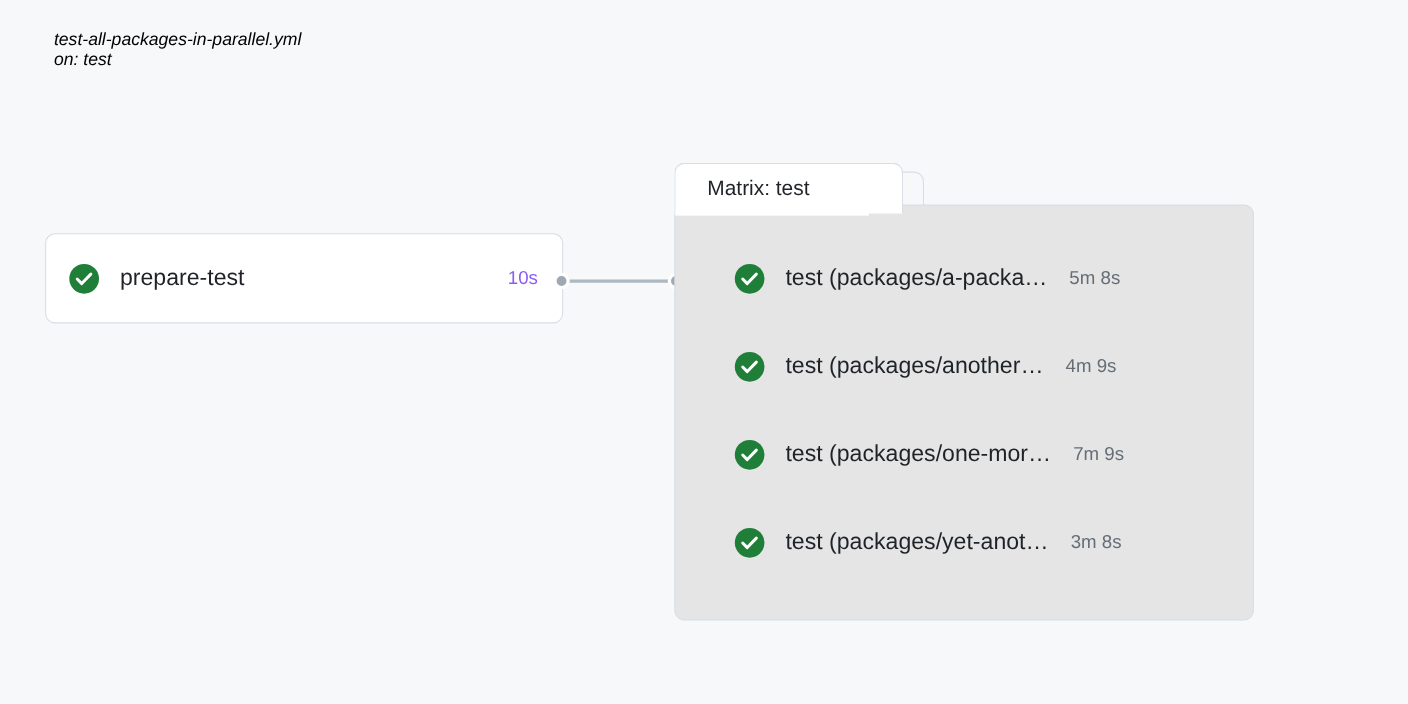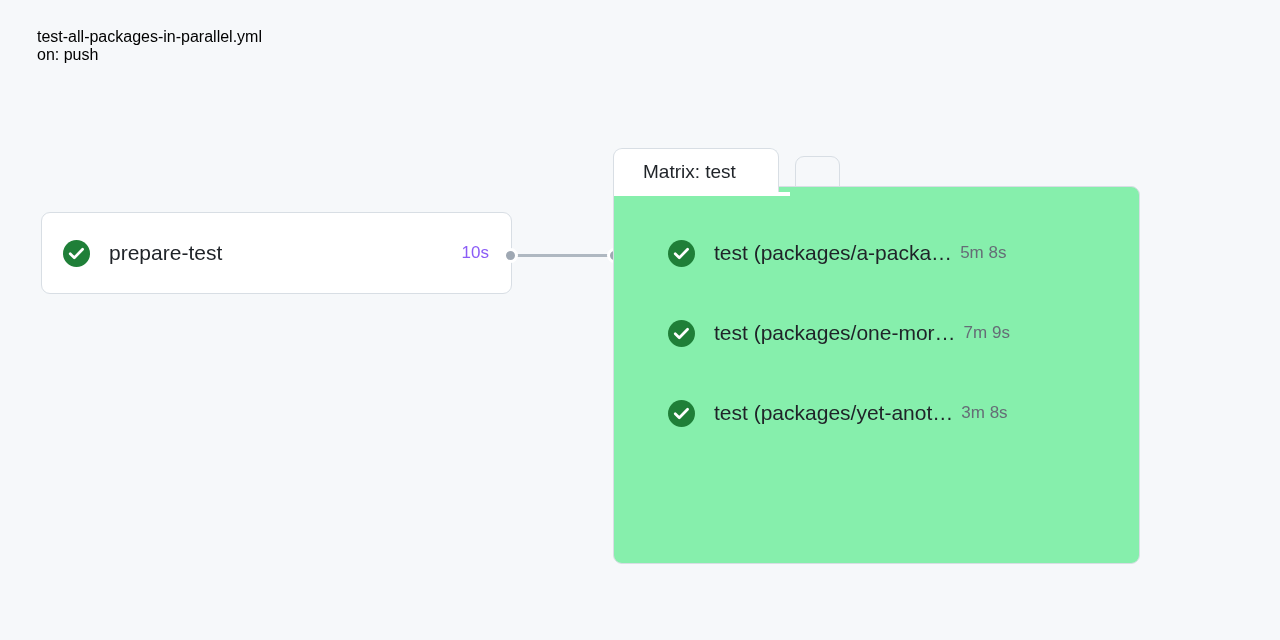--- a/index.html
+++ b/index.html
@@ -10,22 +10,23 @@
     background: #f6f8fa;
     font-family: "Liberation Sans", sans-serif;
     position: relative;
     overflow: hidden;
     -webkit-font-smoothing: antialiased;
   }
 
   
   #workflow-header {
     position: absolute;
-    left: 37px;
+    left: 49px;
     top: 28px;
+    font-style: italic;
   }
 
   
   #graph-canvas {
     position: absolute;
     inset: 0;
   }
 
   
   #edge-prepare-to-matrix {
@@ -106,21 +107,21 @@
     height: 38px;
     background: #f6f8fa;
     border: 1px solid #d8dee4;
     border-radius: 9px 9px 0 0;
     z-index: 1;
   }
   #matrix-tab {
     position: absolute;
     left: 0;
     top: 0;
-    width: 166px;
+    width: 208px;
     height: 46px;
     background: #ffffff;
     border: 1px solid #d8dee4;
     border-bottom: none;
     border-radius: 9px 9px 0 0;
     display: flex;
     align-items: center;
     padding-left: 29px;
     z-index: 3;
   }
@@ -128,21 +129,21 @@
     font-size: 19px;
     color: #1f2328;
     white-space: nowrap;
   }
   #matrix-card {
     position: absolute;
     left: 0;
     top: 38px;
     width: 527px;
     height: 378px;
-    background: #86efac;
+    background: #e5e5e5;
     border: 1px solid #d8dee4;
     border-radius: 9px;
     z-index: 2;
     padding: 26px 0 0 0;
   }
   #matrix-tab-mask {
     position: absolute;
     left: 1px;
     top: 44px;
     width: 176px;
@@ -166,30 +167,30 @@
     color: #1f2328;
     margin-left: 19px;
     white-space: nowrap;
     overflow: hidden;
     text-overflow: ellipsis;
     max-width: 312px;
   }
   .matrix-row .row-duration {
     font-size: 17px;
     color: #656d76;
-    margin-left: 8px;
+    margin-left: 20px;
     white-space: nowrap;
   }
 </style>
 </head>
 <body>
 
 <div id="workflow-header">
   <div>test-all-packages-in-parallel.yml</div>
-  <div>on: push</div>
+  <div>on: test</div>
 </div>
 
 <div id="graph-canvas">
 
   <div id="node-prepare-test">
     <span class="status-icon">
       <svg width="27" height="27" viewBox="0 0 27 27" aria-hidden="true">
         <path d="M7.2 13.7 L11.3 17.8 L19.6 9.2" fill="none" stroke="#ffffff" stroke-width="2.7" stroke-linecap="round" stroke-linejoin="round"></path>
       </svg>
     </span>
@@ -209,20 +210,29 @@
         <div class="matrix-row">
           <span class="status-icon">
             <svg width="27" height="27" viewBox="0 0 27 27" aria-hidden="true">
               <path d="M7.2 13.7 L11.3 17.8 L19.6 9.2" fill="none" stroke="#ffffff" stroke-width="2.7" stroke-linecap="round" stroke-linejoin="round"></path>
             </svg>
           </span>
           <span class="row-label">test (packages/a-packa…</span>
           <span class="row-duration">5m 8s</span>
         </div>
 
+        <div class="matrix-row">
+          <span class="status-icon">
+            <svg width="27" height="27" viewBox="0 0 27 27" aria-hidden="true">
+              <path d="M7.2 13.7 L11.3 17.8 L19.6 9.2" fill="none" stroke="#ffffff" stroke-width="2.7" stroke-linecap="round" stroke-linejoin="round"></path>
+            </svg>
+          </span>
+          <span class="row-label">test (packages/another…</span>
+          <span class="row-duration">4m 9s</span>
+        </div>
 
         <div class="matrix-row">
           <span class="status-icon">
             <svg width="27" height="27" viewBox="0 0 27 27" aria-hidden="true">
               <path d="M7.2 13.7 L11.3 17.8 L19.6 9.2" fill="none" stroke="#ffffff" stroke-width="2.7" stroke-linecap="round" stroke-linejoin="round"></path>
             </svg>
           </span>
           <span class="row-label">test (packages/one-mor…</span>
           <span class="row-duration">7m 9s</span>
         </div>

